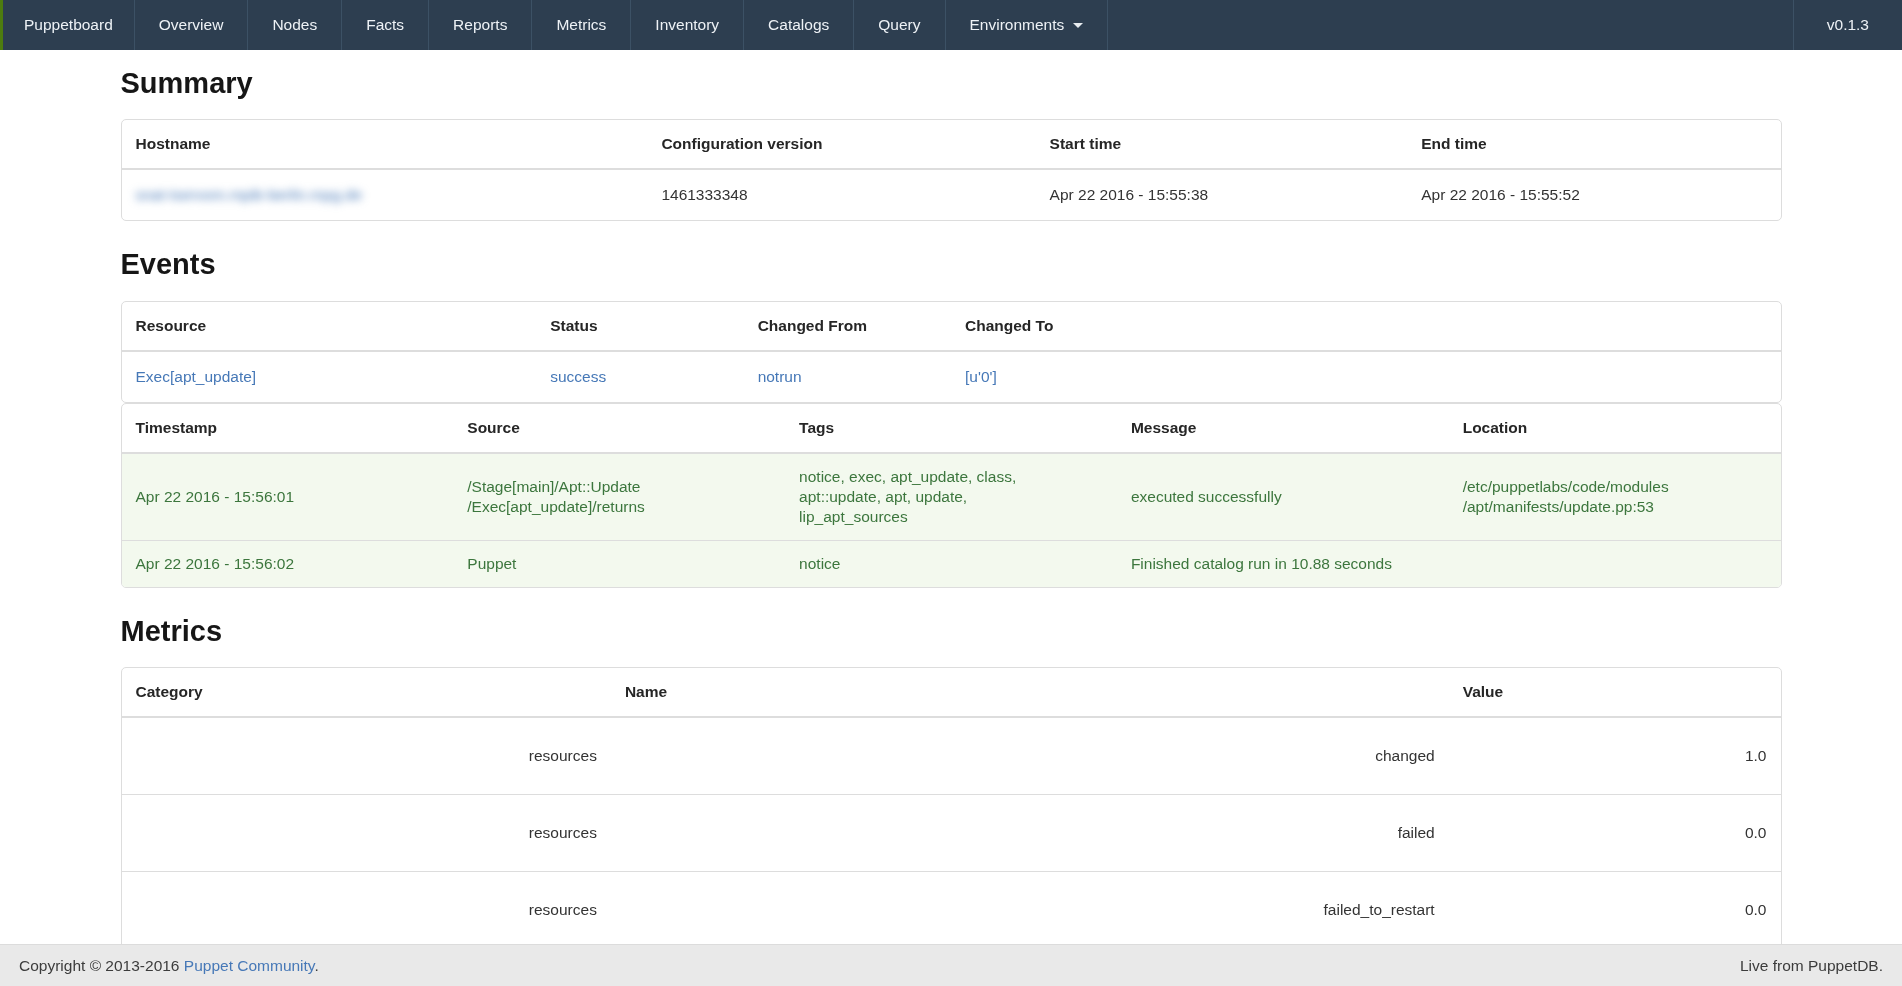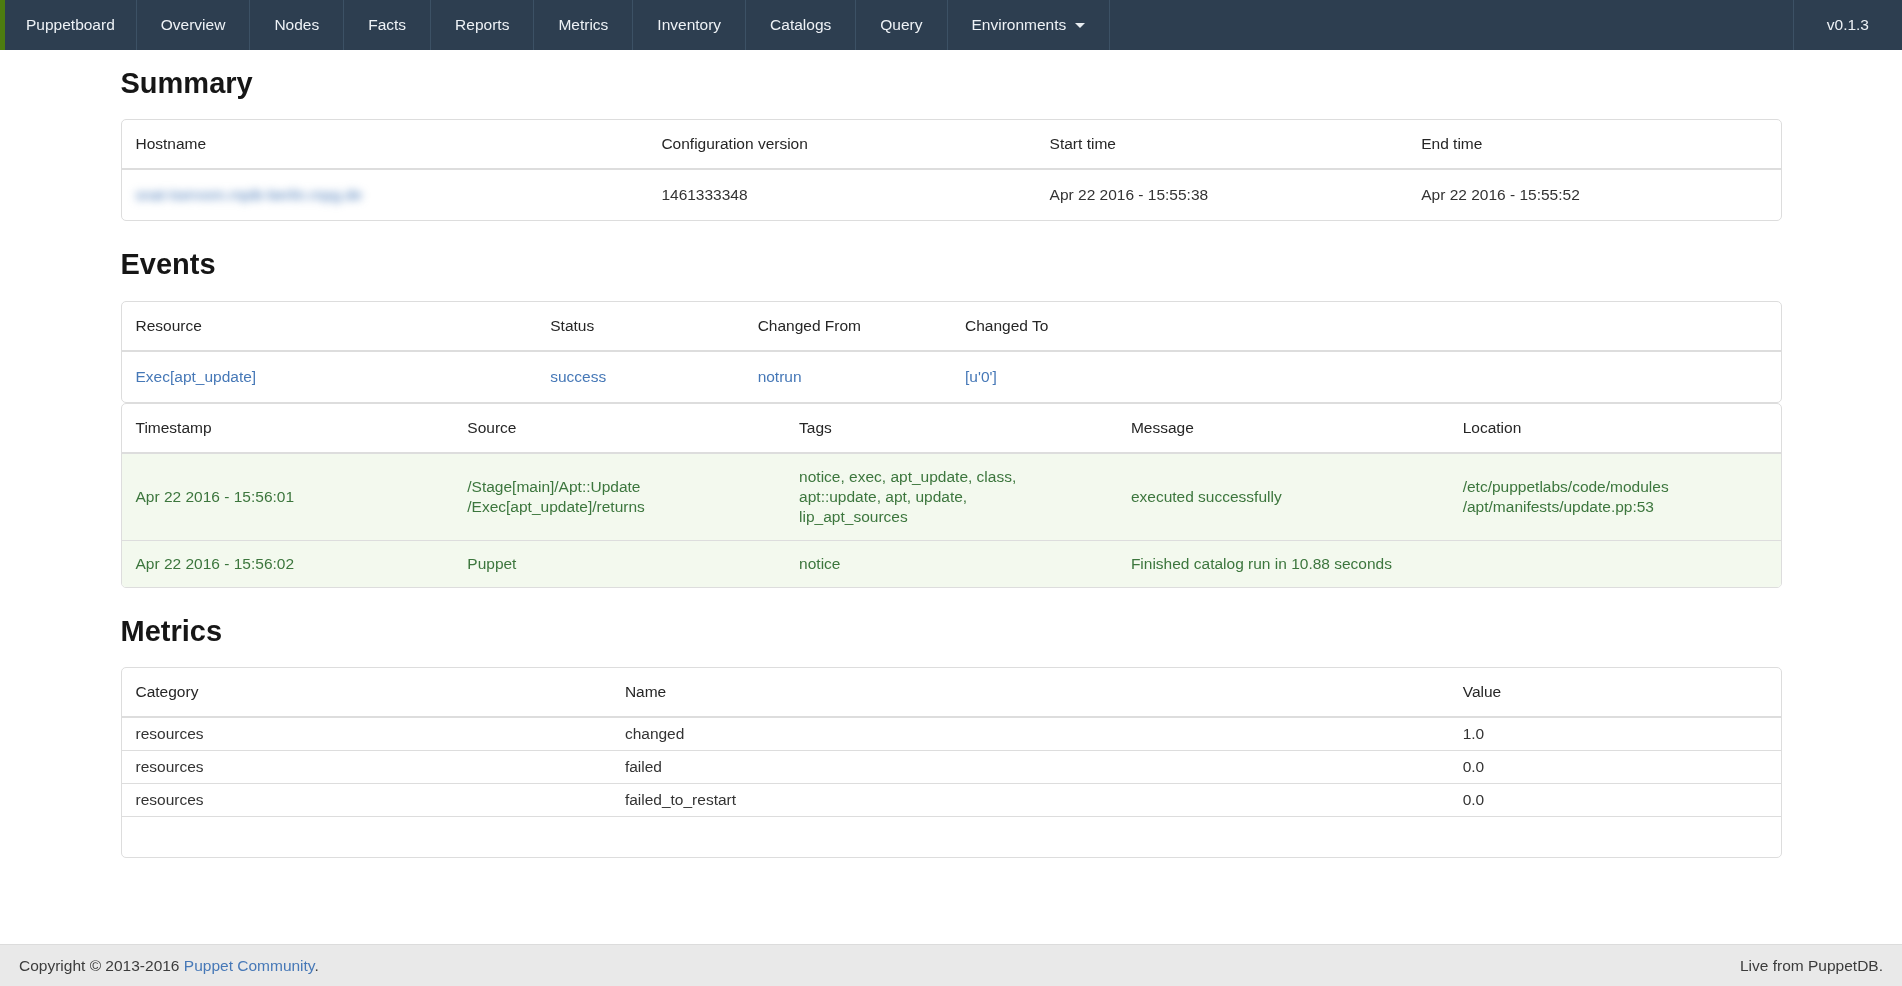--- a/index.html
+++ b/index.html
@@ -23,21 +23,21 @@
   .nav-item {
     display: flex;
     align-items: center;
     padding: 4px 24px;
     color: #eef2f6;
     text-decoration: none;
     border-right: 1px solid #3c5165;
     white-space: nowrap;
     cursor: pointer;
   }
-  .nav-item.brand { border-left: 5px solid #4d7c0f; padding: 8px 21px; }
+  .nav-item.brand { border-left: 3px solid #4d7c0f; padding: 8px 21px; }
   .caret {
     display: inline-block;
     width: 0; height: 0;
     margin-left: 9px;
     border-left: 5px solid transparent;
     border-right: 5px solid transparent;
     border-top: 5px solid #e8ecf0;
   }
   .nav-right { margin-left: auto; display: flex; align-items: stretch; }
   .nav-version {
@@ -61,41 +61,41 @@
 
   .table-wrap {
     border: 1px solid #dddddd;
     border-radius: 5px;
     overflow: hidden;
     background: #fff;
   }
   table { width: 100%; border-collapse: collapse; font-size: 15.5px; }
   th {
     text-align: left;
-    font-weight: 400;
+    font-weight: 700;
     color: #262626;
     padding: 15px 14px;
     border-bottom: 2px solid #dddddd;
     white-space: nowrap;
   }
   td {
     padding: 14px;
     border-top: 1px solid #dddddd;
     color: #333333;
     vertical-align: middle;
     line-height: 22px;
   }
   a { color: #4678b7; text-decoration: none; cursor: pointer; }
   .blurred { filter: blur(4px); }
 
   .logs-table td { padding: 13px 14px; line-height: 20px; }
   .row-success td { background: #f3f9ee; color: #3c763d; }
   .cell-line { display: block; }
 
-  .metrics-table td { padding: 5px 14px; }
+  .metrics-table td { padding: 27px 14px; text-align: right; }
   .partial-row td { height: 40px; border-top: 1px solid #dddddd; }
 
   
   .footer {
     position: fixed;
     left: 0; right: 0; bottom: 0;
     height: 42px;
     background: #e9e9e9;
     border-top: 1px solid #dcdcdc;
     display: flex;

